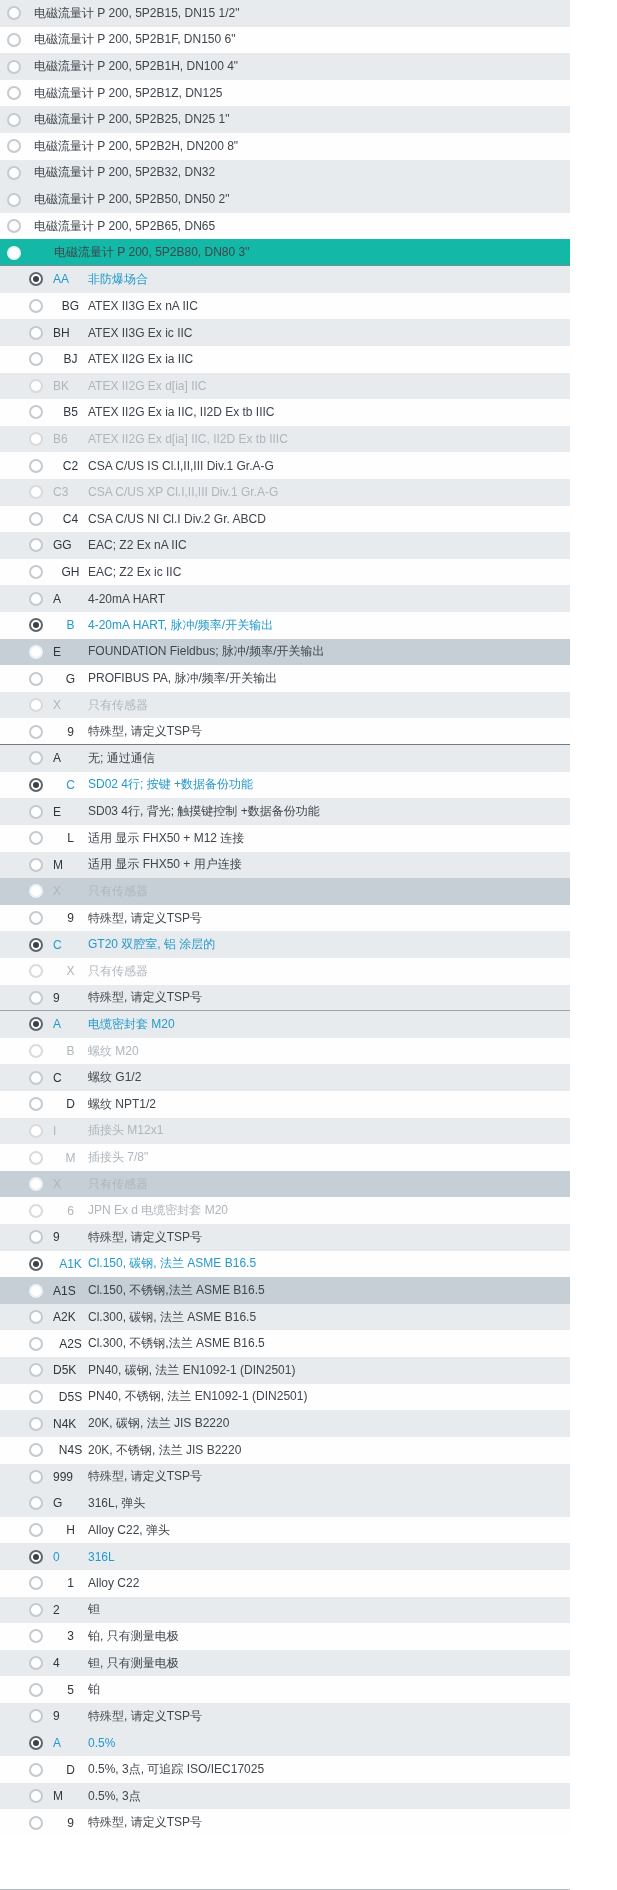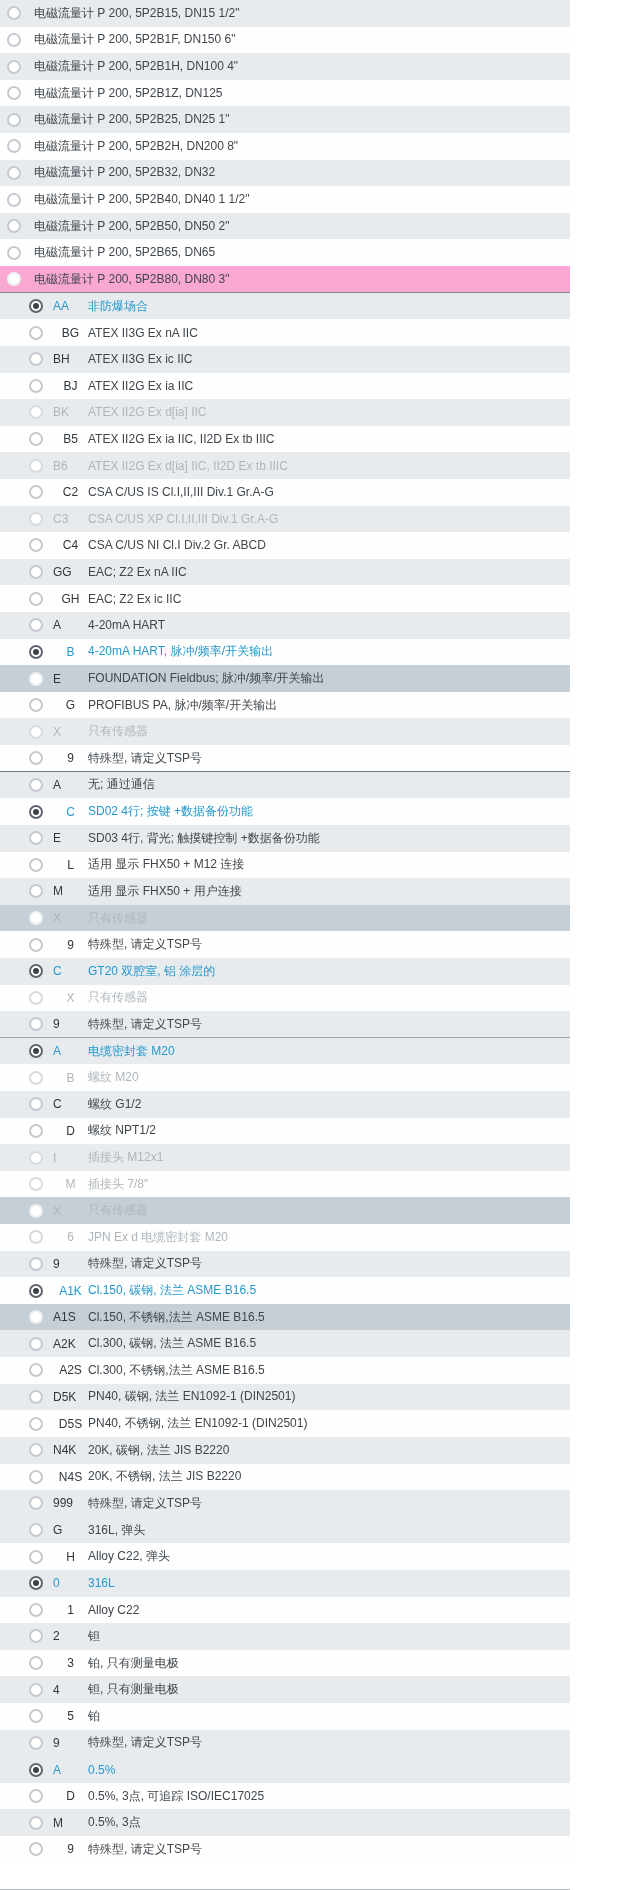--- a/index.html
+++ b/index.html
@@ -4,21 +4,21 @@
 <style>
   html,body{margin:0;padding:0;background:#fff;}
   body{font-family:"Liberation Sans","DejaVu Sans",sans-serif;}
   #app{width:570px;height:1890px;overflow:hidden;background:#fff;
        box-shadow:inset 0 -1px 0 #b6bdc3;}
   .row{height:26.62px;display:flex;align-items:center;font-size:12px;
        color:#3f464c;box-sizing:border-box;white-space:nowrap;cursor:default;}
   .bg-stripe{background:#e7ebee;}
   .bg-white{background:#fefefe;text-align:center;}
   .bg-dark{background:#c6cfd6;}
-  .bg-darksel{background:#f9a8d4;}
+  .bg-darksel{background:#14b8a6;gap:20px;}
   .line-medium{box-shadow:0 -1px 0 #7e8994;}
   .line-strong{box-shadow:0 -1px 0 #6f7a85;}
   .line-faint{box-shadow:0 -1px 0 #9aa4ad;}
   .radio{width:14px;height:14px;border-radius:50%;background:#fff;
          border:2px solid #c4cacf;box-sizing:border-box;flex:0 0 auto;
          display:flex;align-items:center;justify-content:center;}
   .row.product .radio{margin-left:7px;}
   .row.option .radio{margin-left:29px;}
   .radio.sel{border-color:#5f666d;}
   .radio.sel .dot{width:6px;height:6px;border-radius:50%;background:#3a4147;}
@@ -69,26 +69,20 @@
         <span class="dot"></span>
       </span>
       <span class="p-label">电磁流量计 P 200, 5P2B2H, DN200 8"</span>
     </div>
     <div class="row product bg-stripe">
       <span class="radio">
         <span class="dot"></span>
       </span>
       <span class="p-label">电磁流量计 P 200, 5P2B32, DN32</span>
     </div>
-    <div class="row product bg-white">
-      <span class="radio">
-        <span class="dot"></span>
-      </span>
-      <span class="p-label">电磁流量计 P 200, 5P2B40, DN40 1 1/2"</span>
-    </div>
     <div class="row product bg-stripe">
       <span class="radio">
         <span class="dot"></span>
       </span>
       <span class="p-label">电磁流量计 P 200, 5P2B50, DN50 2"</span>
     </div>
     <div class="row product bg-white">
       <span class="radio">
         <span class="dot"></span>
       </span>

